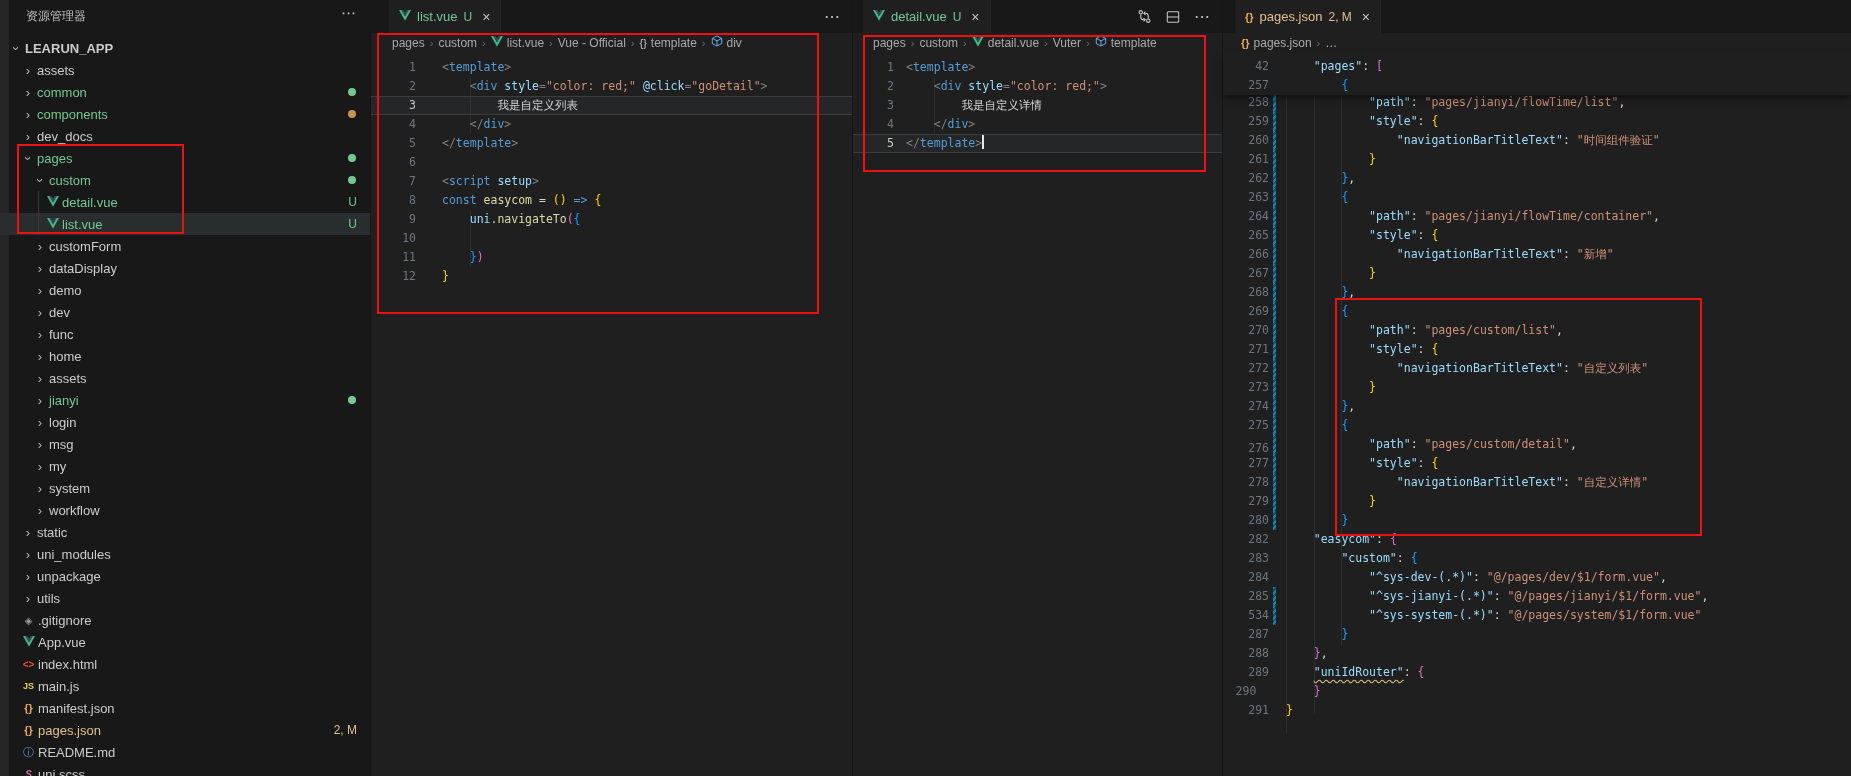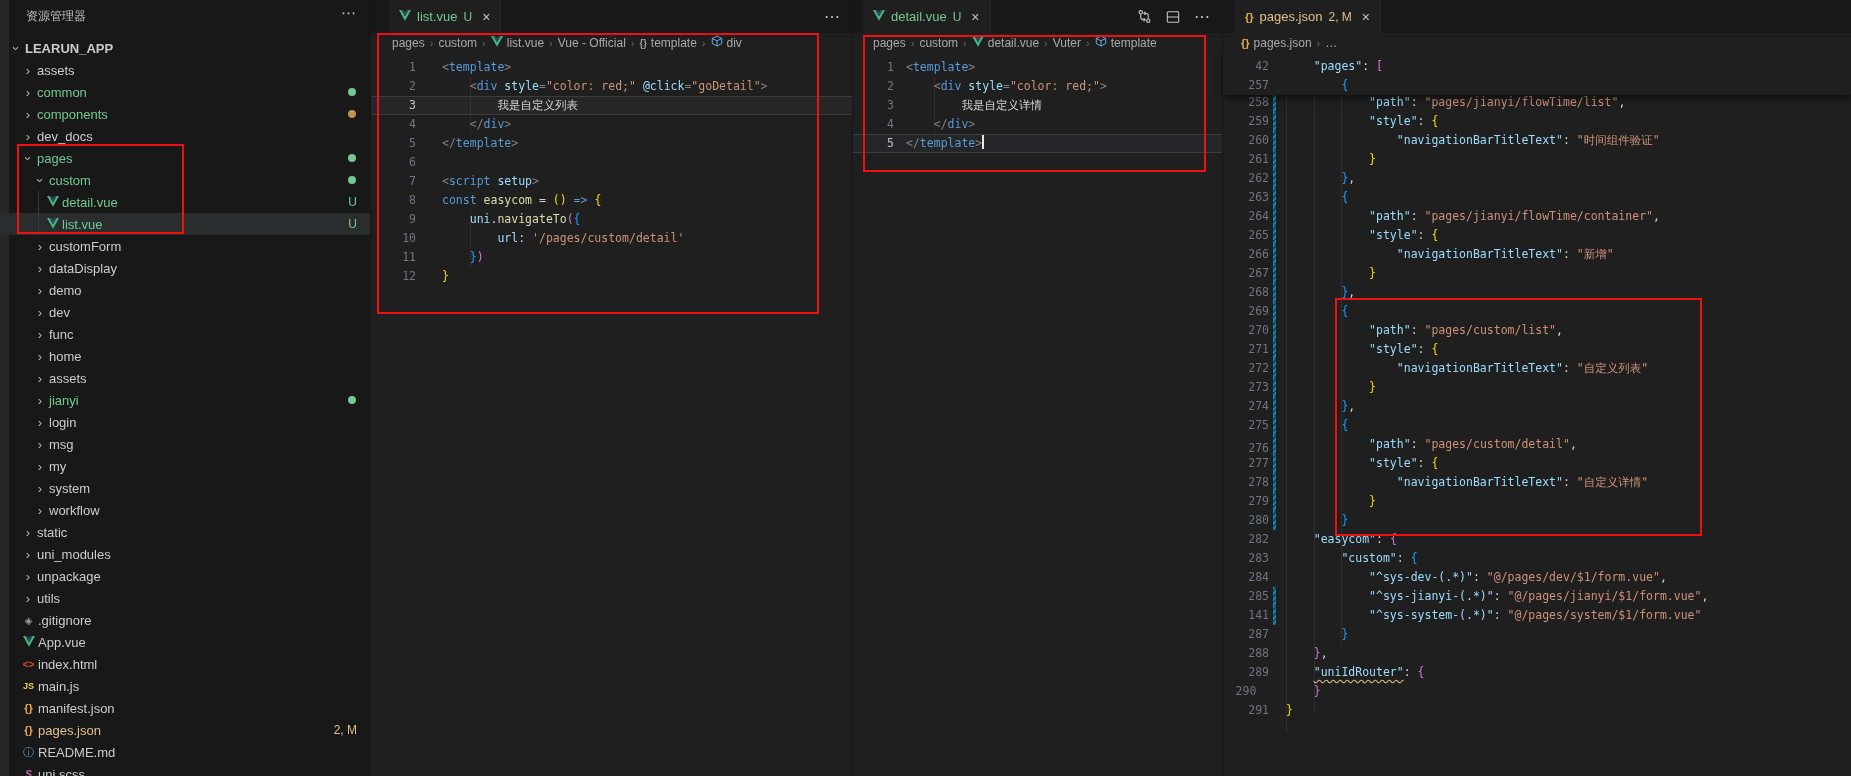--- a/index.html
+++ b/index.html
@@ -284,21 +284,21 @@
         <div class="rows" style="top: 58px;">
           <div class="crow"><span class="ln" style="width: 45px;">1</span><span class="gut" style="width: 26px;"></span><span class="ct"><span class="pun">&lt;</span><span class="tag">template</span><span class="pun">&gt;</span></span></div>
           <div class="crow"><span class="ln" style="width: 45px;">2</span><span class="gut" style="width: 26px;"></span><span class="ct"><span class="pl">    </span><span class="pun">&lt;</span><span class="tag">div</span><span class="pl"> </span><span class="attr">style</span><span class="pun">=</span><span class="str">"color: red;"</span><span class="pl"> </span><span class="attr">@click</span><span class="pun">=</span><span class="str">"goDetail"</span><span class="pun">&gt;</span></span></div>
           <div class="crow cur"><span class="ln" style="width: 45px;">3</span><span class="gut" style="width: 26px;"></span><span class="ct"><span class="pl">        </span><span class="tx">我是自定义列表</span></span></div>
           <div class="crow"><span class="ln" style="width: 45px;">4</span><span class="gut" style="width: 26px;"></span><span class="ct"><span class="pl">    </span><span class="pun">&lt;/</span><span class="tag">div</span><span class="pun">&gt;</span></span></div>
           <div class="crow"><span class="ln" style="width: 45px;">5</span><span class="gut" style="width: 26px;"></span><span class="ct"><span class="pun">&lt;/</span><span class="tag">template</span><span class="pun">&gt;</span></span></div>
           <div class="crow"><span class="ln" style="width: 45px;">6</span><span class="gut" style="width: 26px;"></span><span class="ct"></span></div>
           <div class="crow"><span class="ln" style="width: 45px;">7</span><span class="gut" style="width: 26px;"></span><span class="ct"><span class="pun">&lt;</span><span class="tag">script</span><span class="pl"> </span><span class="attr">setup</span><span class="pun">&gt;</span></span></div>
           <div class="crow"><span class="ln" style="width: 45px;">8</span><span class="gut" style="width: 26px;"></span><span class="ct"><span class="kw">const</span><span class="pl"> </span><span class="fn">easycom</span><span class="pl"> = </span><span class="b1">()</span><span class="pl"> </span><span class="kw">=&gt;</span><span class="pl"> </span><span class="b1">{</span></span></div>
           <div class="crow"><span class="ln" style="width: 45px;">9</span><span class="gut" style="width: 26px;"></span><span class="ct"><span class="pl">    </span><span class="vr">uni</span><span class="pl">.</span><span class="fn">navigateTo</span><span class="b2">(</span><span class="b3">{</span></span></div>
-          <div class="crow"><span class="ln" style="width: 45px;">10</span><span class="gut" style="width: 26px;"></span><span class="ct"><span class="pl">        </span><span class="vr">url</span><span class="pl">: </span><span class="str">'/pages/custom/detail'</span></span></div>
+          <div class="crow"><span class="ln" style="width: 45px;">10</span><span class="gut" style="width: 26px;"></span></div>
           <div class="crow"><span class="ln" style="width: 45px;">11</span><span class="gut" style="width: 26px;"></span><span class="ct"><span class="pl">    </span><span class="b3">}</span><span class="b2">)</span></span></div>
           <div class="crow"><span class="ln" style="width: 45px;">12</span><span class="gut" style="width: 26px;"></span><span class="ct"><span class="b1">}</span></span></div>
         </div>
       </div>
       <div class="pane" style="left: 852px; width: 370px;">
         <div class="tabbar">
           <div class="tab" style="left: 10px;">
             <span><svg width="12" height="11" viewBox="0 0 24 22">
                 <path fill="#41b883" d="M0 0h4.8L12 12.4 19.2 0H24L12 21.3z"></path>
                 <path fill="#35495e" d="M4.8 0h4.3L12 5l2.9-5h4.3L12 12.4z"></path>
@@ -410,21 +410,21 @@
           <div class="crow"><span class="ln" style="width: 46px;">275</span><span class="gut" style="width: 17px;"><span class="bar"></span></span><span class="ct"><span class="pl">        </span><span class="b3">{</span></span></div>
           <div class="crow"><span class="ln" style="width: 46px; margin-top: 8px;">276</span><span class="gut" style="width: 17px;"><span class="bar"></span></span><span class="ct"><span class="pl">            </span><span class="key">"path"</span><span class="pl">: </span><span class="str">"pages/custom/detail"</span><span class="pl">,</span></span></div>
           <div class="crow"><span class="ln" style="width: 46px;">277</span><span class="gut" style="width: 17px;"><span class="bar"></span></span><span class="ct"><span class="pl">            </span><span class="key">"style"</span><span class="pl">: </span><span class="b1">{</span></span></div>
           <div class="crow"><span class="ln" style="width: 46px;">278</span><span class="gut" style="width: 17px;"><span class="bar"></span></span><span class="ct"><span class="pl">                </span><span class="key">"navigationBarTitleText"</span><span class="pl">: </span><span class="str">"自定义详情"</span></span></div>
           <div class="crow"><span class="ln" style="width: 46px;">279</span><span class="gut" style="width: 17px;"><span class="bar"></span></span><span class="ct"><span class="pl">            </span><span class="b1">}</span></span></div>
           <div class="crow"><span class="ln" style="width: 46px;">280</span><span class="gut" style="width: 17px;"><span class="bar"></span></span><span class="ct"><span class="pl">        </span><span class="b3">}</span></span></div>
           <div class="crow"><span class="ln" style="width: 46px;">282</span><span class="gut" style="width: 17px;"></span><span class="ct"><span class="pl">    </span><span class="key">"easycom"</span><span class="pl">: </span><span class="b2">{</span></span></div>
           <div class="crow"><span class="ln" style="width: 46px;">283</span><span class="gut" style="width: 17px;"></span><span class="ct"><span class="pl">        </span><span class="key">"custom"</span><span class="pl">: </span><span class="b3">{</span></span></div>
           <div class="crow"><span class="ln" style="width: 46px;">284</span><span class="gut" style="width: 17px;"></span><span class="ct"><span class="pl">            </span><span class="key">"^sys-dev-(.*)"</span><span class="pl">: </span><span class="str">"@/pages/dev/$1/form.vue"</span><span class="pl">,</span></span></div>
           <div class="crow"><span class="ln" style="width: 46px;">285</span><span class="gut" style="width: 17px;"><span class="bar"></span></span><span class="ct"><span class="pl">            </span><span class="key">"^sys-jianyi-(.*)"</span><span class="pl">: </span><span class="str">"@/pages/jianyi/$1/form.vue"</span><span class="pl">,</span></span></div>
-          <div class="crow"><span class="ln" style="width: 46px;">141</span><span class="gut" style="width: 17px;"><span class="bar"></span></span><span class="ct"><span class="pl">            </span><span class="key">"^sys-system-(.*)"</span><span class="pl">: </span><span class="str">"@/pages/system/$1/form.vue"</span></span></div>
+          <div class="crow"><span class="ln" style="width: 46px;">534</span><span class="gut" style="width: 17px;"><span class="bar"></span></span><span class="ct"><span class="pl">            </span><span class="key">"^sys-system-(.*)"</span><span class="pl">: </span><span class="str">"@/pages/system/$1/form.vue"</span></span></div>
           <div class="crow"><span class="ln" style="width: 46px;">287</span><span class="gut" style="width: 17px;"></span><span class="ct"><span class="pl">        </span><span class="b3">}</span></span></div>
           <div class="crow"><span class="ln" style="width: 46px;">288</span><span class="gut" style="width: 17px;"></span><span class="ct"><span class="pl">    </span><span class="b2">}</span><span class="pl">,</span></span></div>
           <div class="crow"><span class="ln" style="width: 46px;">289</span><span class="gut" style="width: 17px;"></span><span class="ct"><span class="pl">    </span><span class="warn">"uniIdRouter"</span><span class="pl">: </span><span class="b2">{</span></span></div>
           <div class="crow"><span class="ln" style="width: 46px; text-align: center;">290</span><span class="gut" style="width: 17px;"></span><span class="ct"><span class="pl">    </span><span class="b2">}</span></span></div>
           <div class="crow"><span class="ln" style="width: 46px;">291</span><span class="gut" style="width: 17px;"></span><span class="ct"><span class="b1">}</span></span></div>
         </div>
         <div class="sticky">
           <div class="crow"><span class="ln" style="width: 46px;">42</span><span class="gut" style="width: 17px;"></span><span class="ct"><span class="pl">    </span><span class="key">"pages"</span><span class="pl">: </span><span class="b2">[</span></span></div>
           <div class="crow"><span class="ln" style="width: 46px;">257</span><span class="gut" style="width: 17px;"></span><span class="ct"><span class="pl">        </span><span class="b3">{</span></span></div>
         </div>

